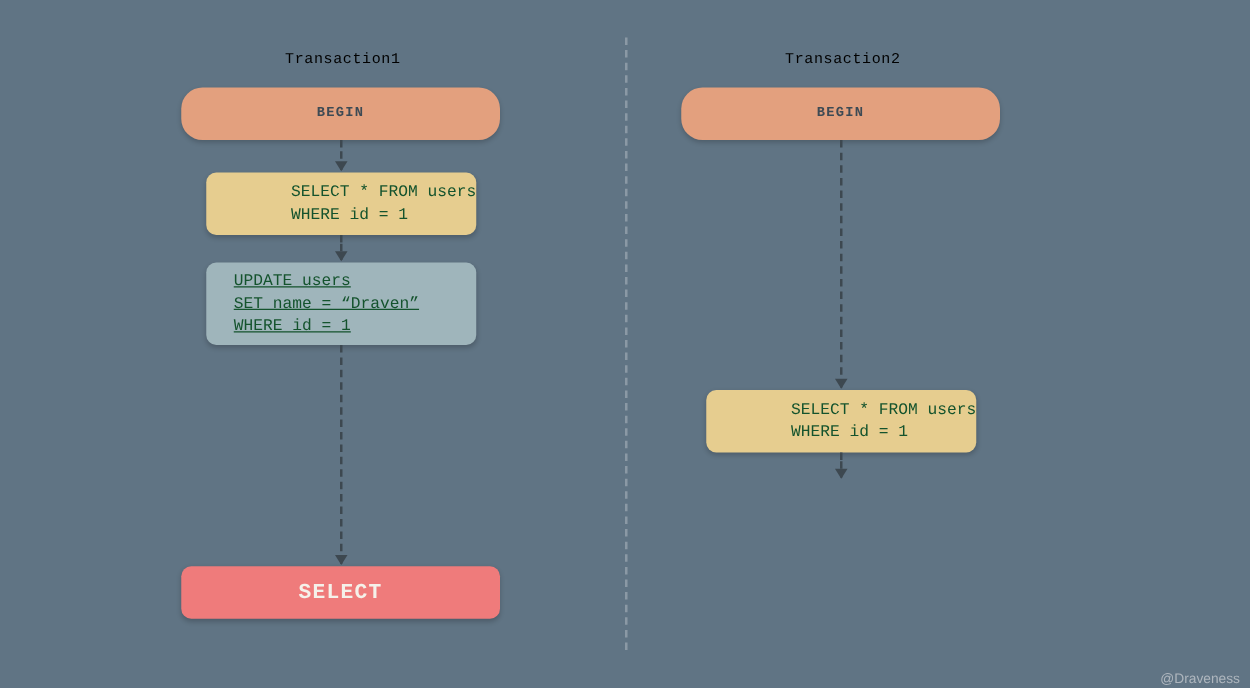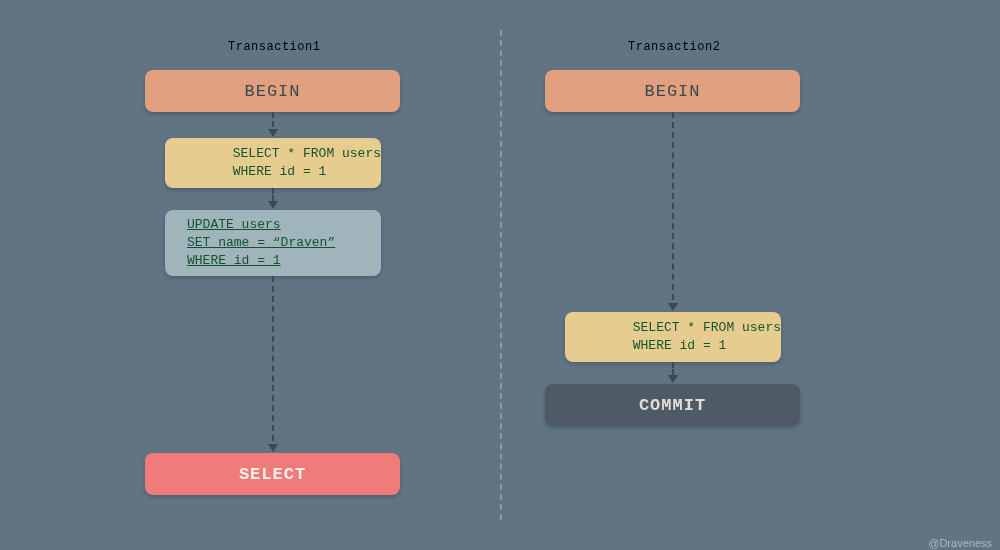--- a/index.html
+++ b/index.html
@@ -27,23 +27,24 @@
     position: absolute;
     border-radius: 8px;
     display: flex;
     align-items: center;
     justify-content: center;
     box-shadow: 0 2px 4px rgba(0,0,0,0.2);
   }
   .box-begin {
     background: #e3a07e;
     color: #3d4a54;
-    font-size: 17px;
-    font-weight: 400;
+    font-size: 11px;
+    font-weight: 700;
     letter-spacing: 1px;
+    border-radius: 17px;
   }
   .box-select {
     background: #e6cd8f;
     color: #14532d;
     font-size: 13px;
     font-weight: 500;
     justify-content: flex-end;
     padding-left: 22px;
     white-space: pre;
     line-height: 1.4;
@@ -147,18 +148,15 @@
 
   <div class="arrow" style="left:672px; top:112px; height:198px;"></div>
 
   <div class="box box-select" style="left:565px; top:312px; width:216px; height:50px;">
     <span>SELECT * FROM users
 WHERE id = 1</span>
   </div>
 
   <div class="arrow" style="left:672px; top:362px; height:20px;"></div>
 
-  <div class="box box-commit" style="left:545px; top:384px; width:255px; height:42px;">
-    <span>COMMIT</span>
-  </div>
 
   <div class="credit">@Draveness</div>
 </div>
 
 </body></html>

